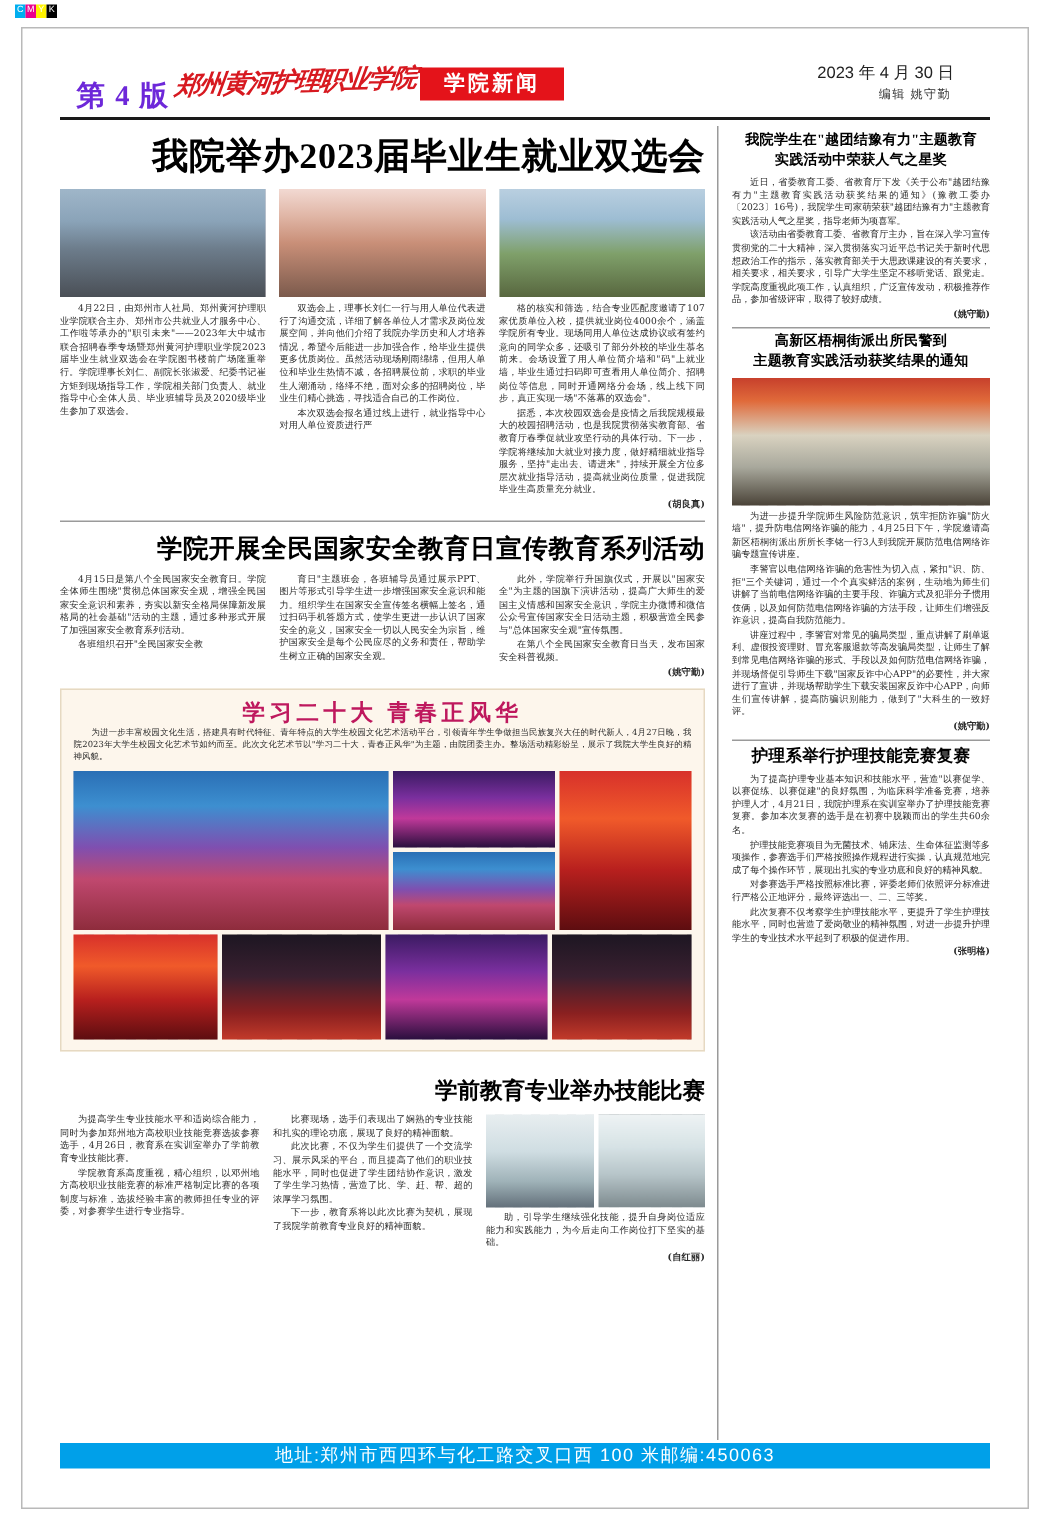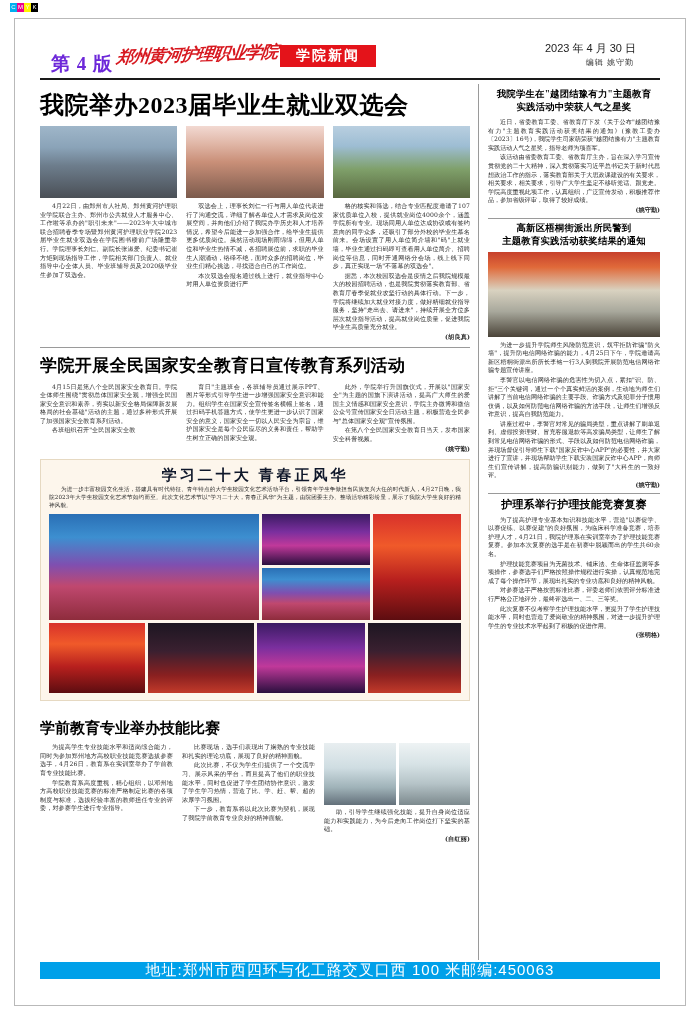--- a/index.html
+++ b/index.html
@@ -29,21 +29,21 @@
   .mh-pageno{position:absolute;left:11px;top:11px;font-size:19px;font-weight:bold;letter-spacing:1px;color:#6d28d9;font-family:"Liberation Serif",serif;}
   .mh-logo{position:absolute;left:77px;top:3px;font-size:17px;color:#d71920;font-style:italic;font-weight:bold;
      letter-spacing:-1px;transform:skewX(-9deg) rotate(-2deg);font-family:"DejaVu Serif",serif;}
   .mh-section{position:absolute;left:240px;top:5px;background:#e4131a;color:#fff;font-size:14px;font-weight:bold;
      padding:2px 16px;letter-spacing:2px;}
   .mh-date{position:absolute;right:24px;top:1px;text-align:center;font-size:11px;color:#222;font-family:"Liberation Sans",sans-serif;}
   .mh-editor{position:absolute;right:26px;top:17px;text-align:center;font-size:8px;color:#333;letter-spacing:1px;font-family:"Liberation Sans",sans-serif;}
   .mh-rule{position:absolute;left:40px;top:78px;width:620px;height:0;border-top:2.5px solid #1a1a1a;}
 
   
-  .hl{font-weight:bold;color:#000;text-align:left;font-family:"Liberation Serif","DejaVu Serif",serif;}
+  .hl{font-weight:bold;color:#000;text-align:right;font-family:"Liberation Serif","DejaVu Serif",serif;}
   .body-text{
      font-size:6.1px;line-height:8.6px;color:#2b2b2b;text-align:justify;
      font-family:"DejaVu Serif",serif;letter-spacing:.1px;
      text-indent:12px;
   }
   .body-text p{margin:0 0 1px 0;}
   .byline{text-align:right;font-weight:bold;font-size:6.2px;}
   .hr-thin{border-top:1px solid #9a9a9a;}
 
   .photo{background:#cfcfcf;position:relative;overflow:hidden;}
@@ -51,37 +51,37 @@
   
   .main{position:absolute;left:40px;top:84px;width:430px;}
   .sidebar{position:absolute;left:488px;top:84px;width:172px;}
   .vrule{position:absolute;left:478px;top:84px;width:0;height:876px;border-left:1px solid #9a9a9a;}
 
   .a1-title{font-size:24px;line-height:30px;letter-spacing:.5px;}
   .cols3{display:flex;gap:9px;}
   .cols3>div{flex:1;}
 
   .a2-title{font-size:17px;line-height:22px;letter-spacing:.4px;}
-  .a3-kicker{color:#0f172a;font-size:15px;font-weight:bold;text-align:center;letter-spacing:3px;}
+  .a3-kicker{color:#be185d;font-size:15px;font-weight:bold;text-align:center;letter-spacing:3px;}
   .a3-title{font-size:16px;line-height:21px;}
   .a4-title{font-size:15px;line-height:20px;}
 
   .feature{background:#fdf6ec;border:1px solid #e6d9c2;padding:6px 8px 7px 8px;box-sizing:border-box;}
 
   .gallery-row{display:flex;gap:3px;}
   .gallery-row>div{position:relative;overflow:hidden;}
 
   
   .sb-title{font-size:9.4px;line-height:13px;font-weight:bold;text-align:center;letter-spacing:.2px;}
   .sb-text{font-size:6.1px;line-height:8.6px;text-align:justify;text-indent:12px;font-family:"DejaVu Serif",serif;color:#2b2b2b;}
   .sb-text p{margin:0 0 1px 0;}
 
   
   .footer{position:absolute;left:40px;top:962px;width:620px;height:17px;background:#00a0e9;color:#fff;
-     display:flex;align-items:center;justify-content:center;font-size:15px;letter-spacing:1px;
+     display:flex;align-items:center;justify-content:center;font-size:12px;letter-spacing:1px;
      font-family:"Liberation Sans",sans-serif;}
 
   
   .ph-crowd{background:
       linear-gradient(180deg,#9fb6c9 0%,#8aa3b8 30%,#6d7d8c 55%,#4a4f56 100%),
       repeating-linear-gradient(90deg,rgba(60,20,40,.35) 0 6px,rgba(200,200,210,.12) 6px 12px);
       background-blend-mode:normal,overlay;}
   .ph-campus{background:
       linear-gradient(180deg,#b9cfe0 0%,#9dbdd3 28%,#7fa06a 60%,#58673f 100%),
       repeating-linear-gradient(90deg,rgba(255,255,255,.25) 0 5px,rgba(30,60,30,.18) 5px 11px);

